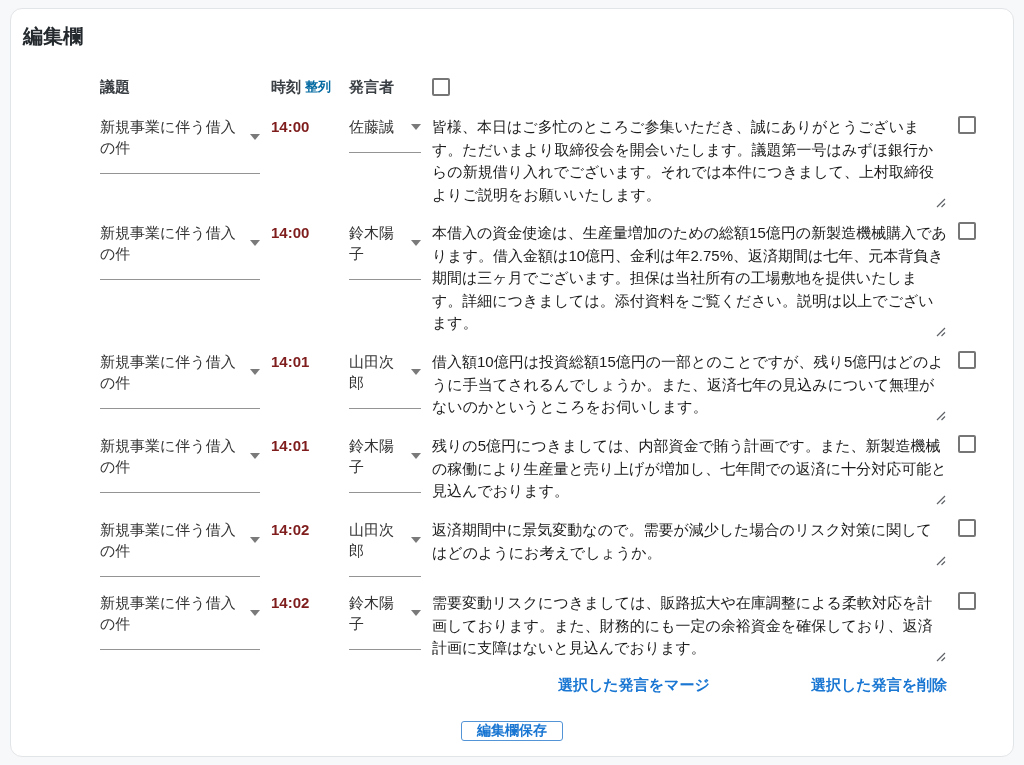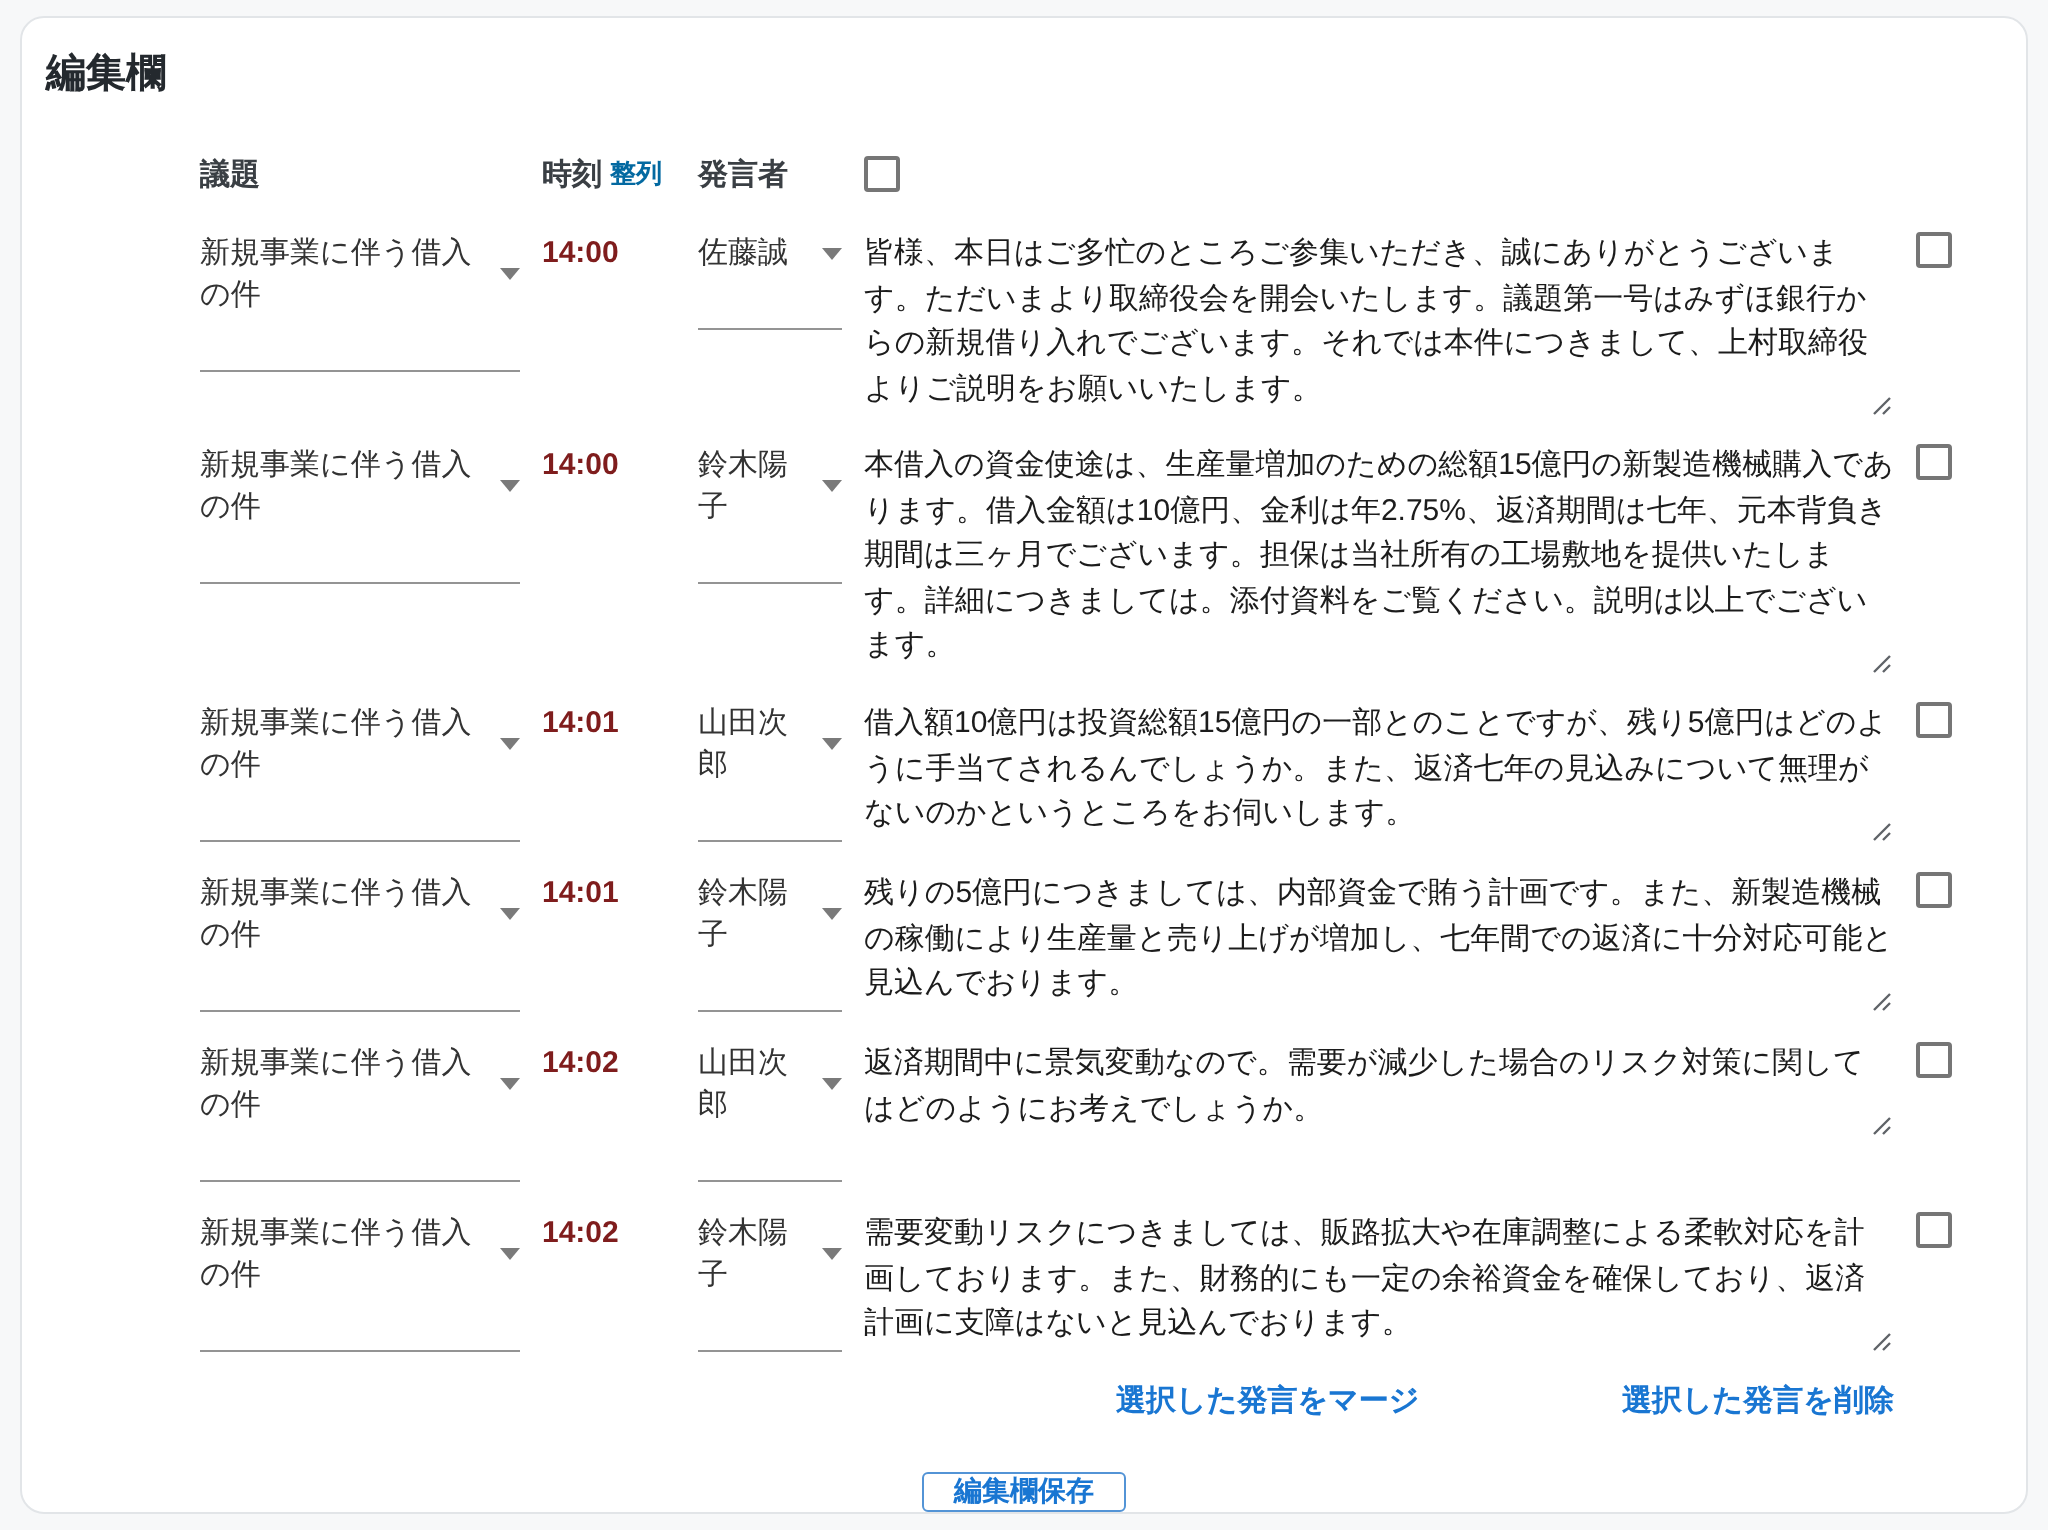--- a/index.html
+++ b/index.html
@@ -48,21 +48,21 @@
     text-decoration: none;
     cursor: pointer;
   }
   .row { margin-bottom: 15px; }
 
   
   .ufield {
     display: flex;
     align-items: center;
     border-bottom: 1px solid #949494;
-    padding-bottom: 27px;
+    padding-bottom: 15px;
     cursor: pointer;
   }
   .ufield .utext {
     flex: 1;
     font-size: 15px;
     line-height: 21px;
     color: #333;
     word-break: break-all;
   }
   .caret {

